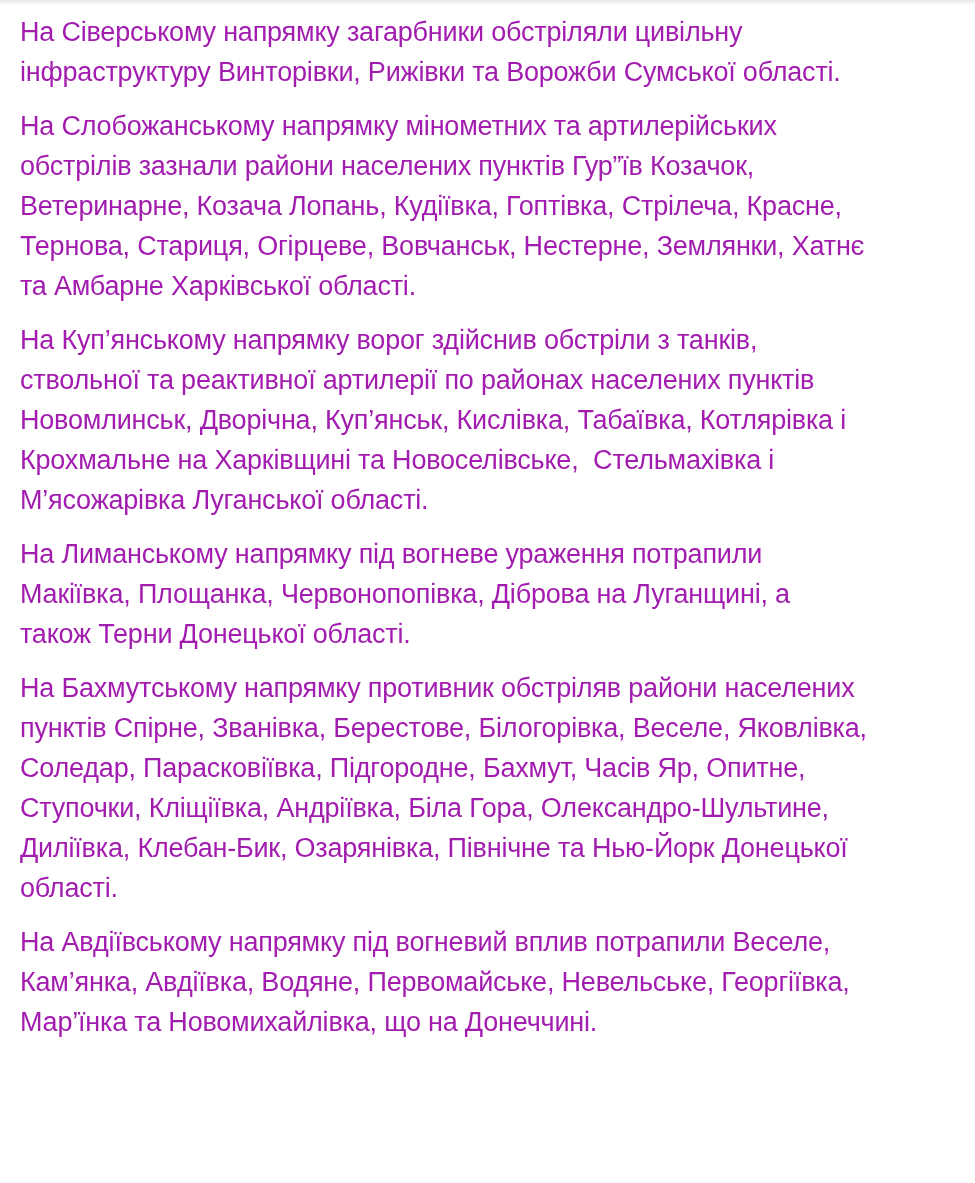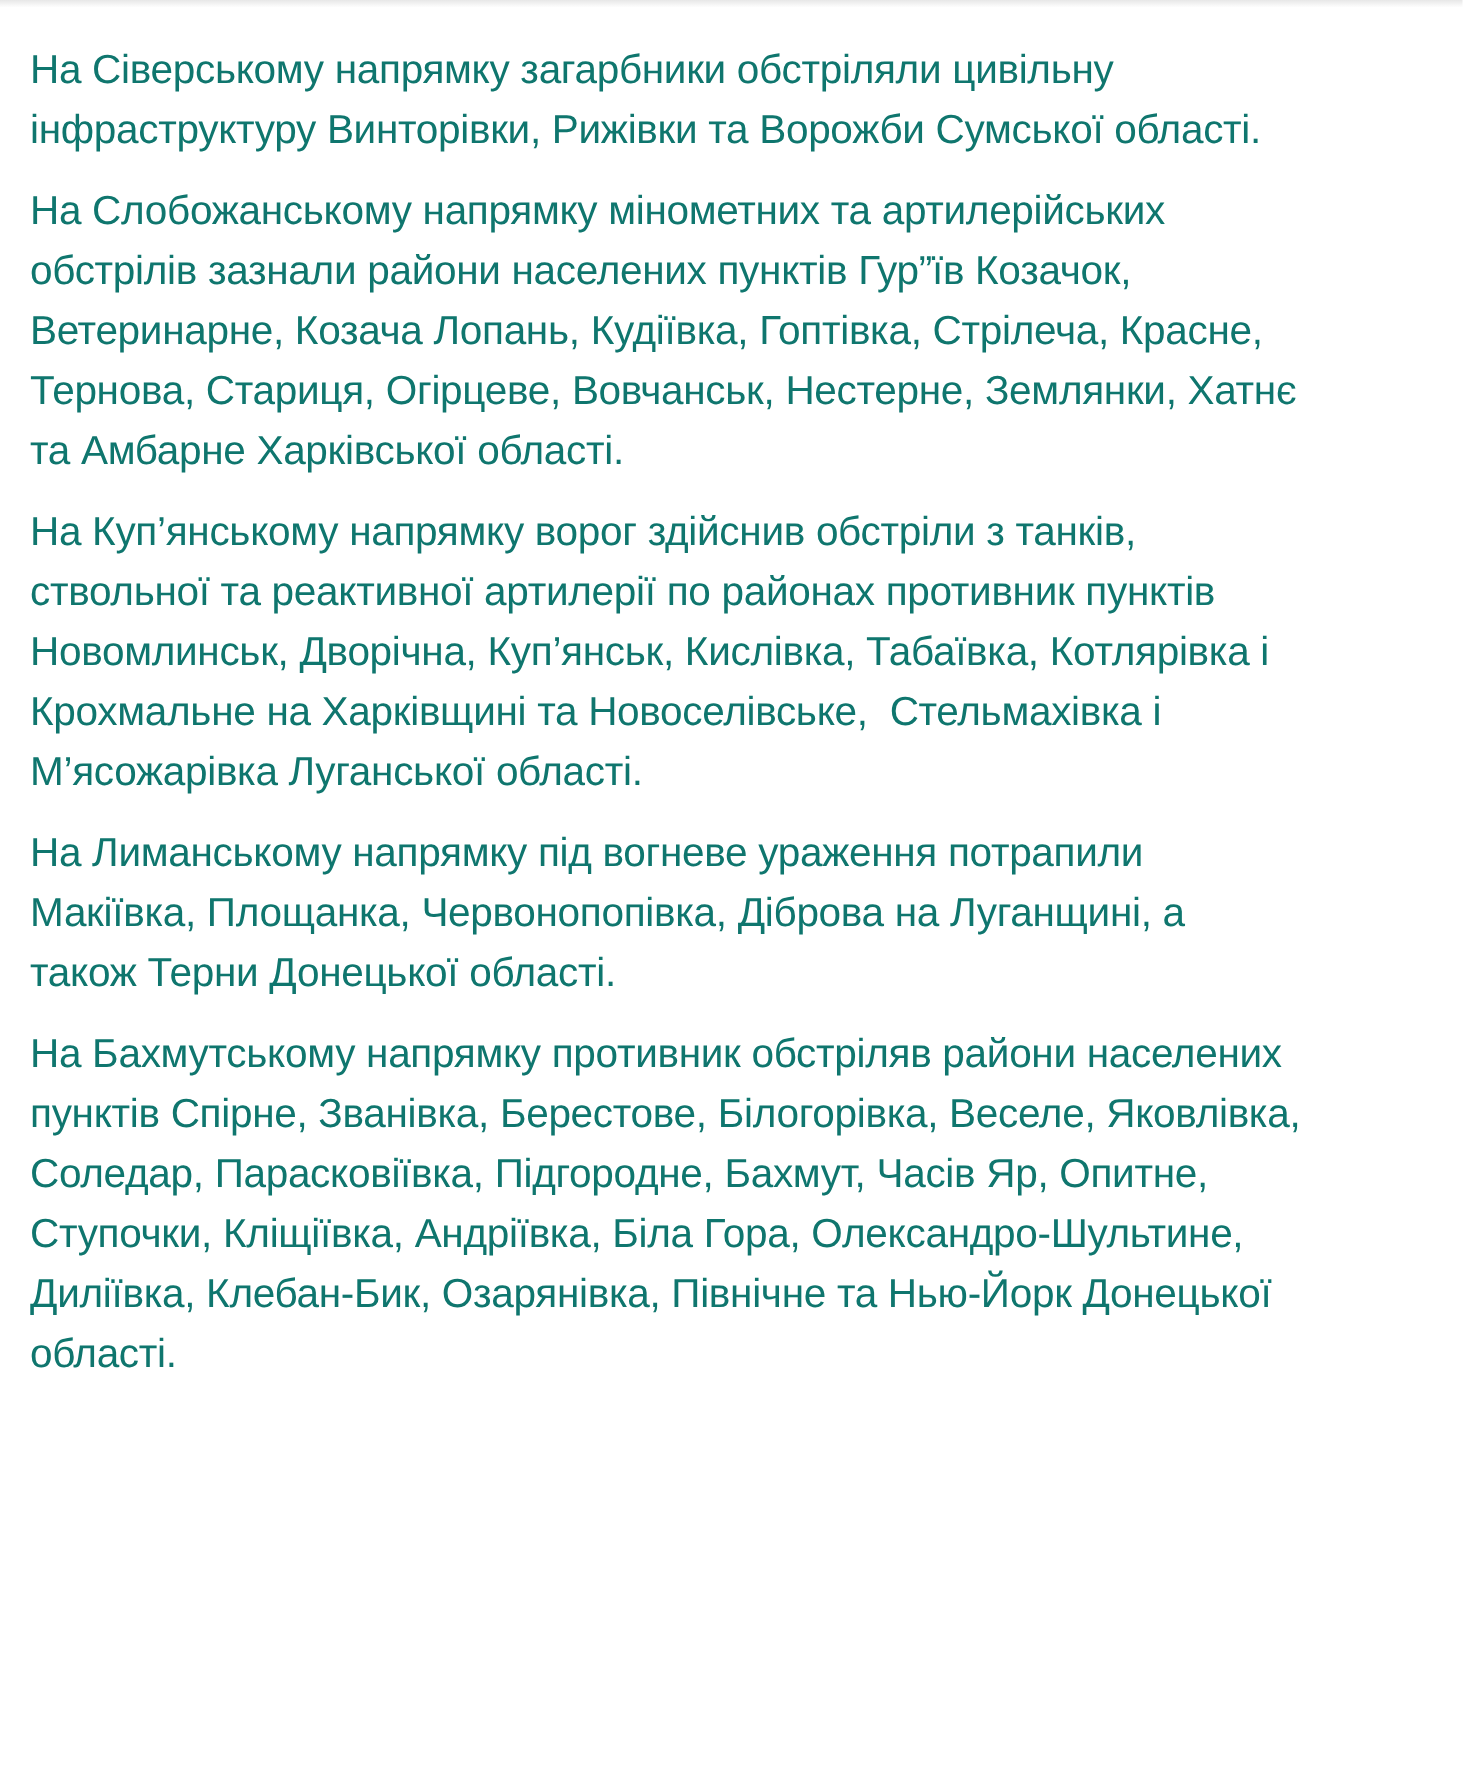--- a/index.html
+++ b/index.html
@@ -17,22 +17,21 @@
     height: 5px;
     background: linear-gradient(#e7e7e7, #ffffff);
     pointer-events: none;
   }
   .report {
     position: relative;
     padding: 12px 5px 0 20px;
     font-family: "Liberation Sans", "DejaVu Sans", sans-serif;
     font-size: 27px;
     line-height: 40px;
-    color: #0f766e;
-    margin-top: 14px;
+    color: #a21caf;
     -webkit-font-smoothing: antialiased;
   }
   .report p {
     margin: 0 0 14px 0;
     white-space: pre;        
     letter-spacing: -0.2px;
   }
   .report p:last-child {
     margin-bottom: 0;
   }
@@ -44,26 +43,29 @@
 
 <div class="report">
   <p>На Сіверському напрямку загарбники обстріляли цивільну
 інфраструктуру Винторівки, Рижівки та Ворожби Сумської області.</p>
   <p>На Слобожанському напрямку мінометних та артилерійських
 обстрілів зазнали райони населених пунктів Гур”їв Козачок,
 Ветеринарне, Козача Лопань, Кудіївка, Гоптівка, Стрілеча, Красне,
 Тернова, Стариця, Огірцеве, Вовчанськ, Нестерне, Землянки, Хатнє
 та Амбарне Харківської області.</p>
   <p>На Куп’янському напрямку ворог здійснив обстріли з танків,
-ствольної та реактивної артилерії по районах противник пунктів
+ствольної та реактивної артилерії по районах населених пунктів
 Новомлинськ, Дворічна, Куп’янськ, Кислівка, Табаївка, Котлярівка і
 Крохмальне на Харківщині та Новоселівське,  Стельмахівка і
 М’ясожарівка Луганської області.</p>
   <p>На Лиманському напрямку під вогневе ураження потрапили
 Макіївка, Площанка, Червонопопівка, Діброва на Луганщині, а
 також Терни Донецької області.</p>
   <p>На Бахмутському напрямку противник обстріляв райони населених
 пунктів Спірне, Званівка, Берестове, Білогорівка, Веселе, Яковлівка,
 Соледар, Парасковіївка, Підгородне, Бахмут, Часів Яр, Опитне,
 Ступочки, Кліщіївка, Андріївка, Біла Гора, Олександро-Шультине,
 Диліївка, Клебан-Бик, Озарянівка, Північне та Нью-Йорк Донецької
 області.</p>
+  <p>На Авдіївському напрямку під вогневий вплив потрапили Веселе,
+Кам’янка, Авдіївка, Водяне, Первомайське, Невельське, Георгіївка,
+Мар’їнка та Новомихайлівка, що на Донеччині.</p>
 </div>
 
 </body></html>

